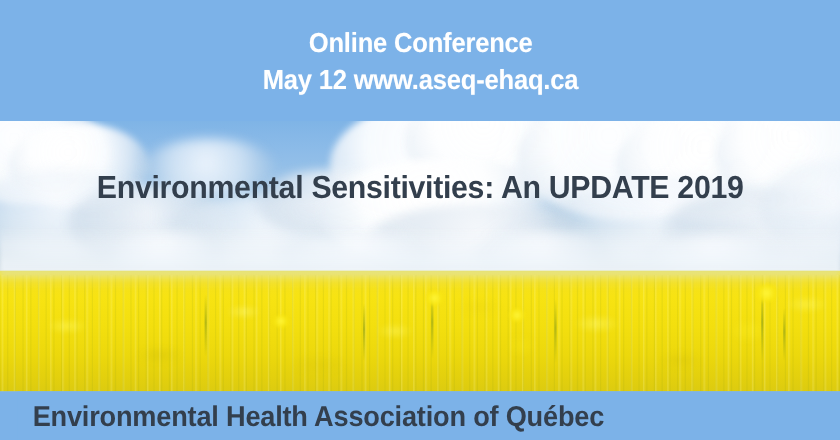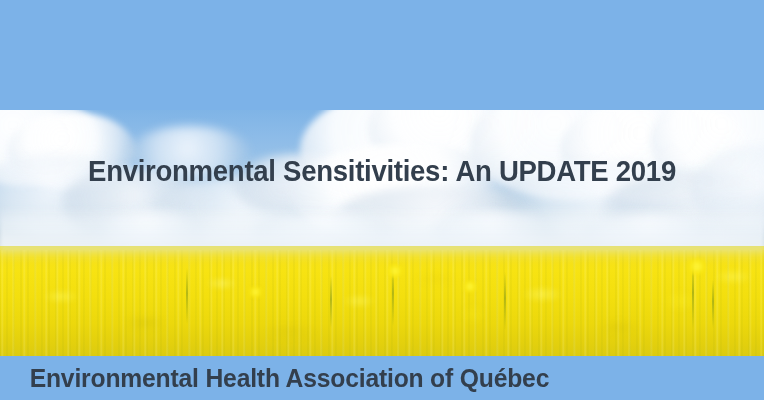--- a/index.html
+++ b/index.html
@@ -264,20 +264,24 @@
     white-space: nowrap;
     transform: scaleX(0.95);
     transform-origin: center;
   }
 </style>
 </head>
 <body>
 
 <div class="banner-root">
 
+  <div class="top-band">
+    <div class="top-line top-line-1">Online Conference</div>
+    <div class="top-line top-line-2">May 12 www.aseq-ehaq.ca</div>
+  </div>
 
   <div class="photo">
 
     <div class="sky"></div>
 
     <div class="clouds">
 
       <div class="cloud" style="left:-50px;  top:-16px; width:150px; height:92px;"></div>
       <div class="cloud" style="left:8px;    top:2px;   width:128px; height:78px;"></div>
       <div class="cloud soft" style="left:-30px;  top:44px;  width:170px; height:84px;"></div>

